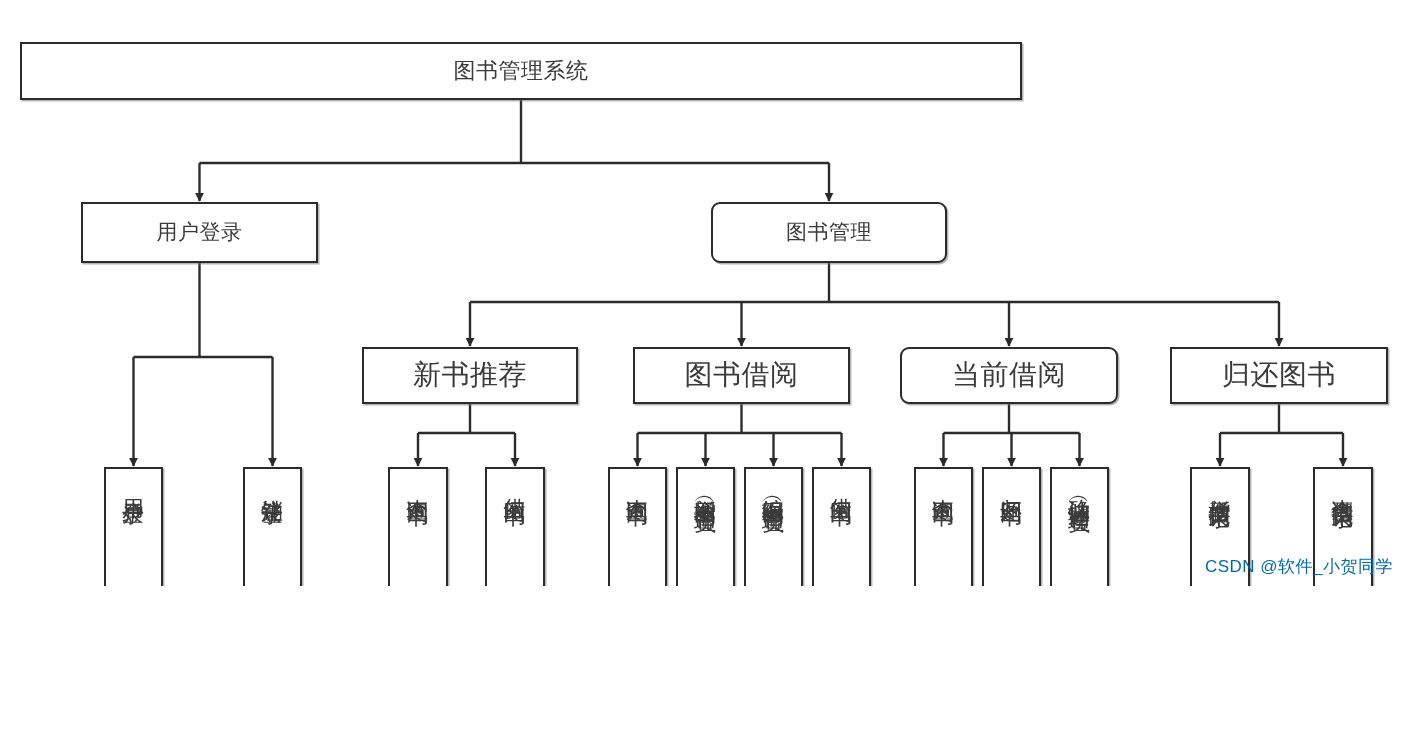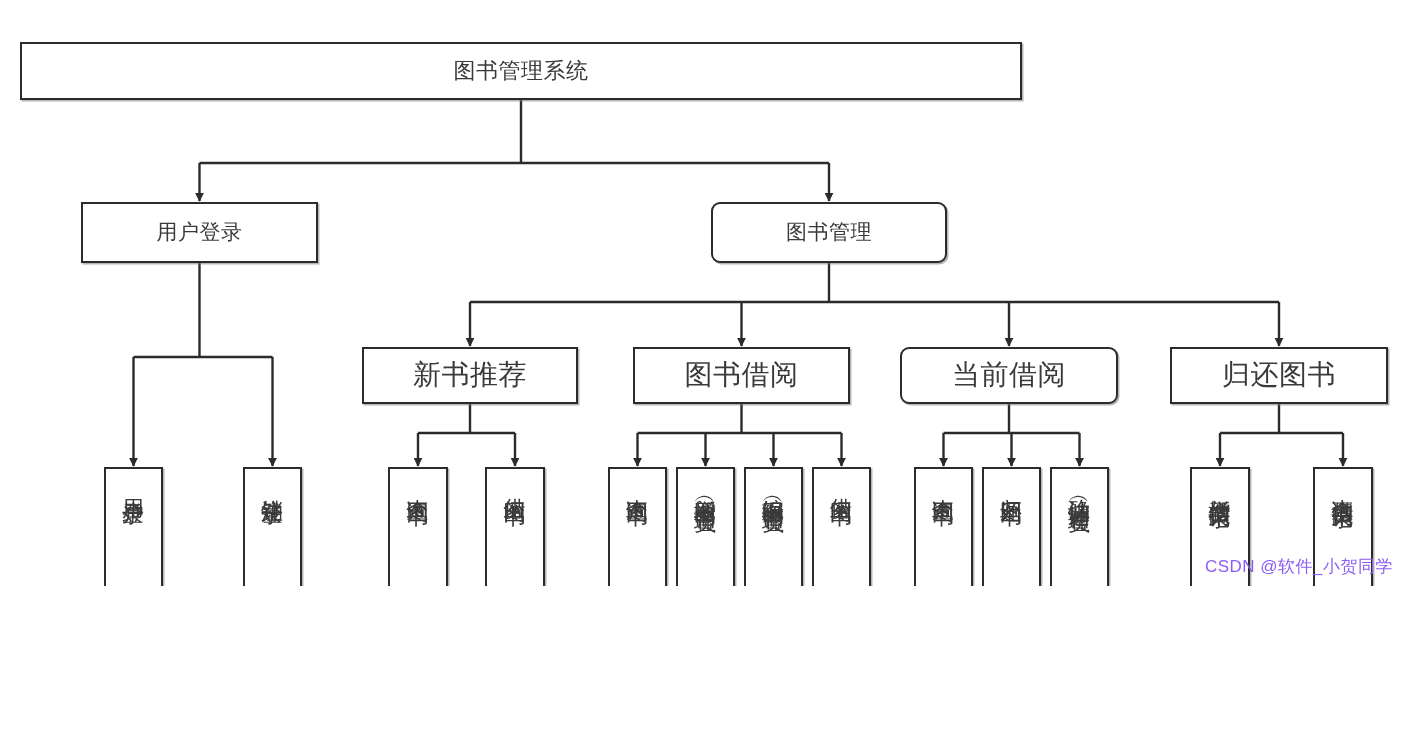--- a/index.html
+++ b/index.html
@@ -59,21 +59,21 @@
     white-space: normal;
     max-height: 275px;
   }
   .node-box.level-0 .node-label { font-size: 22px; }
   .node-box.level-1 .node-label { font-size: 21px; }
   .node-box.level-2 .node-label { font-size: 28px; }
   #watermark {
     position: absolute;
     right: 12px;
     bottom: 8px;
-    color: #8b5cf6;
+    color: #0369a1;
     font-size: 17px;
     letter-spacing: 0.5px;
     white-space: nowrap;
     user-select: none;
   }
 </style>
 </head>
 <body>
 
 <div id="diagram-root">

